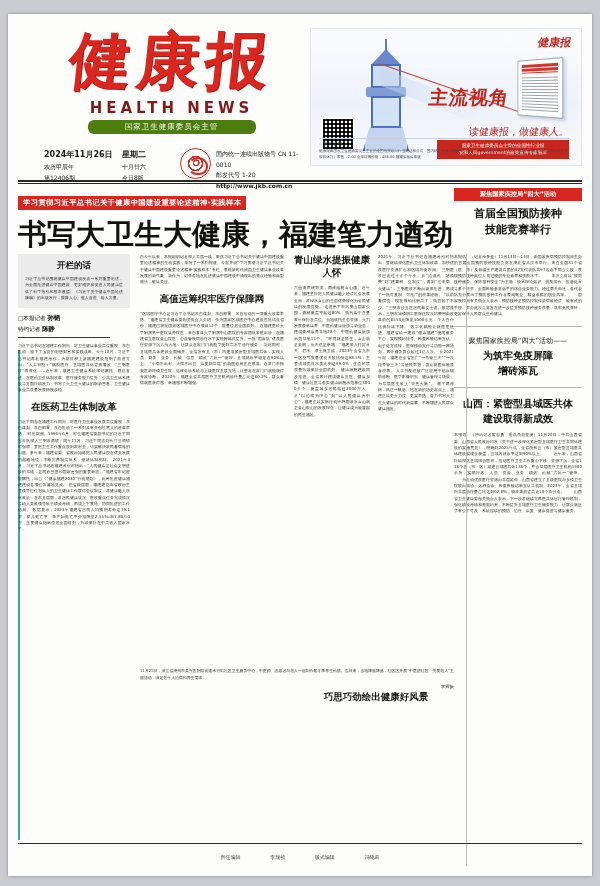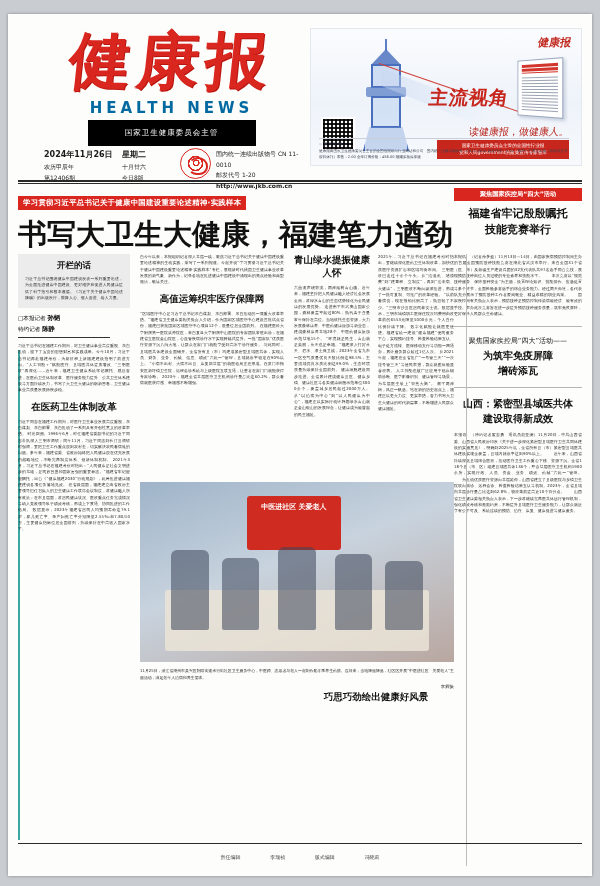--- a/index.html
+++ b/index.html
@@ -21,25 +21,25 @@
   .masthead { position: relative; height: 158px; }
   .logo-wrap { position: absolute; left: 26px; top: 8px; width: 255px; text-align: center; }
   .logo-zh {
     font-family: "DejaVu Serif", "Liberation Serif", serif;
     font-size: 62px; font-weight: bold; color: #d9271f;
     letter-spacing: 6px; line-height: 1.05;
     transform: skewX(-6deg); text-shadow: 1px 1px 0 #b9150f;
   }
   .logo-en {
     margin-top: 6px; font-size: 15px; font-weight: bold;
-    letter-spacing: 4px; color: #0369a1;
+    letter-spacing: 4px; color: #7f1d1d;
   }
   .logo-sub {
-    margin: 3px auto 0; width: 168px; background: #000000; color: #fff;
-    font-size: 7.5px; letter-spacing: 1px; padding: 8px 0;
+    margin: 3px auto 0; width: 168px; background: #4d7c0f; color: #fff;
+    font-size: 7.5px; letter-spacing: 1px; padding: 2px 0; border-radius: 6px;
   }
   .pubinfo { position: absolute; left: 22px; top: 128px; width: 262px; height: 32px; }
   .pub-col { position: absolute; font-size: 6px; color: #1b1b1b; line-height: 1.75; }
   .pub-date { left: 4px; top: 0; text-align: left; }
   .pub-date b { font-size: 8px; }
   .pub-week { left: 82px; top: 0; text-align: left; }
   .pub-week b { font-size: 8px; }
   .pub-right { left: 176px; top: 1px; text-align: left; }
   .pub-seal {
     position: absolute; left: 140px; top: 0; width: 31px; height: 31px;
@@ -286,21 +286,21 @@
 
     <div class="teal-edge"></div>
 
     <div class="lead-row">
       <div class="lead-left">
         <div class="red-label">学习贯彻习近平总书记关于健康中国建设重要论述精神·实践样本</div>
         <div class="headline">书写大卫生大健康，福建笔力遒劲</div>
       </div>
       <div class="right-col">
         <div class="rc-label">聚焦国家疾控局“四大”活动</div>
-        <div class="rc-title">福建省牢记殷殷嘱托</div>
+        <div class="rc-title">首届全国预防接种</div>
         <div class="rc-title">技能竞赛举行</div>
       </div>
     </div>
 
     <div class="cols">
 
       <div class="col c1">
         <div class="kanbox">
           <h4>开栏的话</h4>
           <div class="bodytext">习近平总书记围绕健康中国建设发表一系列重要论述，为全面推进健康中国建设、更好维护和促进人民健康提供了科学指引和根本遵循。《习近平关于健康中国论述摘编》的出版发行，鼓舞人心、催人奋进、给人力量。</div>
@@ -361,30 +361,20 @@
 
 数字化赋能让就医更便捷。福建省统一建设“健康福建”便民服务平台，实现预约挂号、检查检验结果互认、电子处方流转、医保移动支付等功能一网通办，累计服务群众超过1亿人次。
 
 从2021年起，福建在全省推广“一号管三天”“一次挂号管三天”等便民举措，群众就医体验显著改善。
 
 人工智能也被广泛应用于临床辅助诊断、医学影像识别、健康管理等场景，为基层医生装上“智慧大脑”。
 
 潮平两岸阔，风正一帆悬。站在新的历史起点上，福建正以更大力度、更实举措，奋力书写大卫生大健康的时代新篇章，不断增进人民群众健康福祉。</div>
       </div>
 
-      <div class="photo">
-        <div class="pbanner">中医进社区
-关爱老人</div>
-        <div class="tbl"></div>
-        <div class="fig" style="left:10%"></div>
-        <div class="fig" style="left:26%;height:40%"></div>
-        <div class="fig" style="left:44%;height:46%"></div>
-        <div class="fig" style="left:62%;height:42%"></div>
-        <div class="fig" style="left:78%;height:38%"></div>
-      </div>
       <div class="caption">
         <span>11月25日，浙江省湖州市吴兴区朝阳街道米行街社区卫生服务中心，中医师、志愿者与老人一起制作脆冬季养生药膳。连日来，当地降温降温，社区区开展“中医进社区　关爱老人”主题活动，满足老年人治病和养生需求。</span>
         <span class="sig">李辉摄</span>
       </div>
       <div class="subhead" style="position:absolute;left:280px;top:430px;width:156px">巧思巧劲绘出健康好风景</div>
 
       <div class="col c5">
         <div class="bodytext">本报讯　（记者薛梦盈）11月13日—14日，由国家疾病预防控制局主办的首届全国预防接种技能竞赛在湖北省武汉市举行。来自全国31个省（区、市）及新疆生产建设兵团的32支代表队共97名选手同台竞技，展现预防接种岗位人员过硬的专业素养和技能水平。
 
 　　本次竞赛以“规范接种服务　保障接种安全”为主题，设置理论知识、技能操作、应急处置等多个环节，全面检验参赛选手的综合业务能力。经过两天角逐，各代表队充分展示了预防接种工作者爱岗敬业、精益求精的职业风采。

